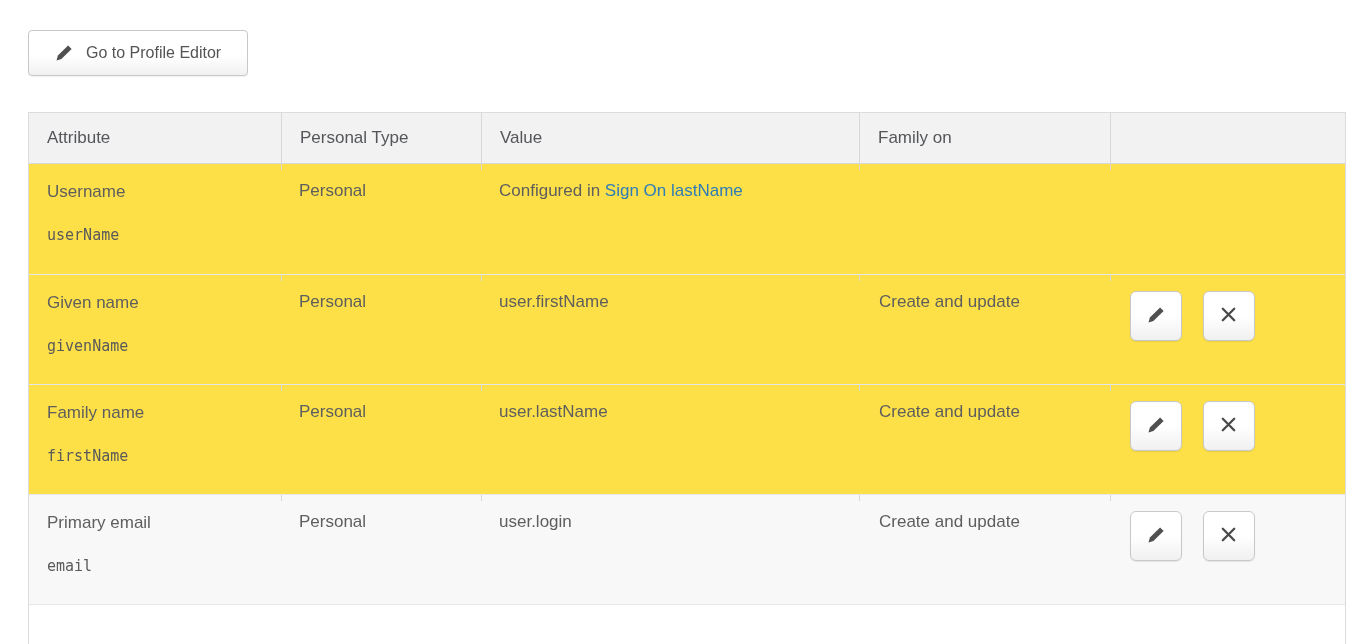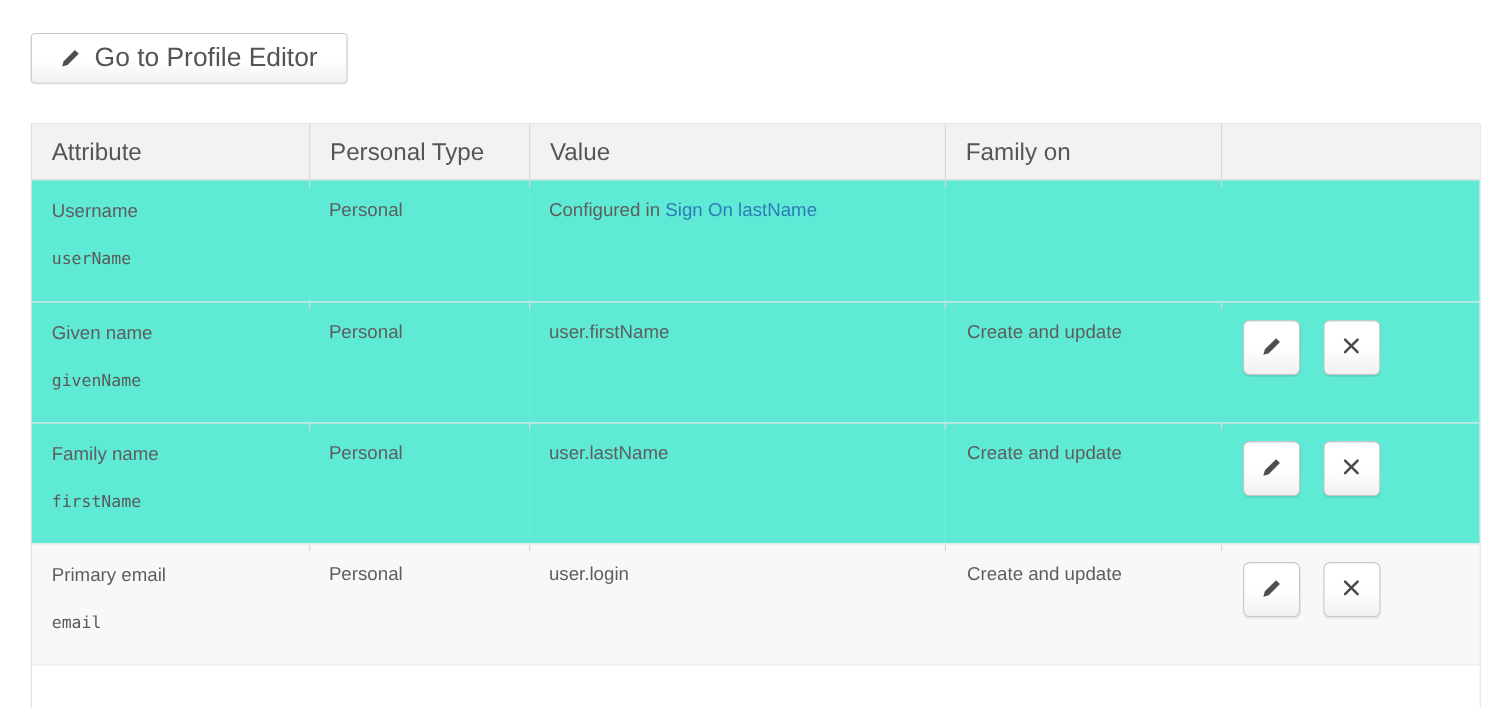--- a/index.html
+++ b/index.html
@@ -14,43 +14,43 @@
 
   
   .toolbar { display: flex; gap: 21px; margin-bottom: 36px; }
   .btn {
     display: inline-flex; align-items: center; gap: 13px;
     height: 46px; padding: 0 26px;
     border: 1px solid #c8c8c8; border-radius: 4px;
     background: linear-gradient(to bottom, #ffffff 55%, #f1f1f1 100%);
     box-shadow: 0 1px 1px rgba(0,0,0,0.06);
     font-family: "Liberation Sans", sans-serif;
-    font-size: 24px; color: #545454;
+    font-size: 16px; color: #545454;
     cursor: pointer; white-space: nowrap;
   }
   .btn .ic { display: inline-flex; align-items: center; }
 
   
   table.attr-table {
     width: 1316px;
     border-collapse: separate; border-spacing: 0;
     border: 1px solid #dcdcdc;
     table-layout: fixed;
   }
   thead th {
     background: #f2f2f2;
     height: 51px;
-    font-size: 22px; font-weight: 400; color: #54565a;
+    font-size: 17px; font-weight: 400; color: #54565a;
     text-align: left; padding: 0 10px 0 18px;
     border-bottom: 1px solid #d8d8d8;
     vertical-align: middle;
   }
   thead th + th { border-left: 1px solid #d8d8d8; }
 
-  tbody tr.data-row { height: 110px; background: #5eead4; }
+  tbody tr.data-row { height: 110px; background: #fde047; }
   tbody tr.data-row.highlighted { background: #f8f8f8; }
   tbody td {
     vertical-align: top;
     padding: 17px 10px 17px 18px;
     font-size: 17px; color: #5e5e5e;
   }
   tbody tr + tr td { border-top: 1px solid #e7e7e7; }
   
   tbody tr.data-row td:not(:first-child) {
     background-image: linear-gradient(#d8d8d8, #d8d8d8);

